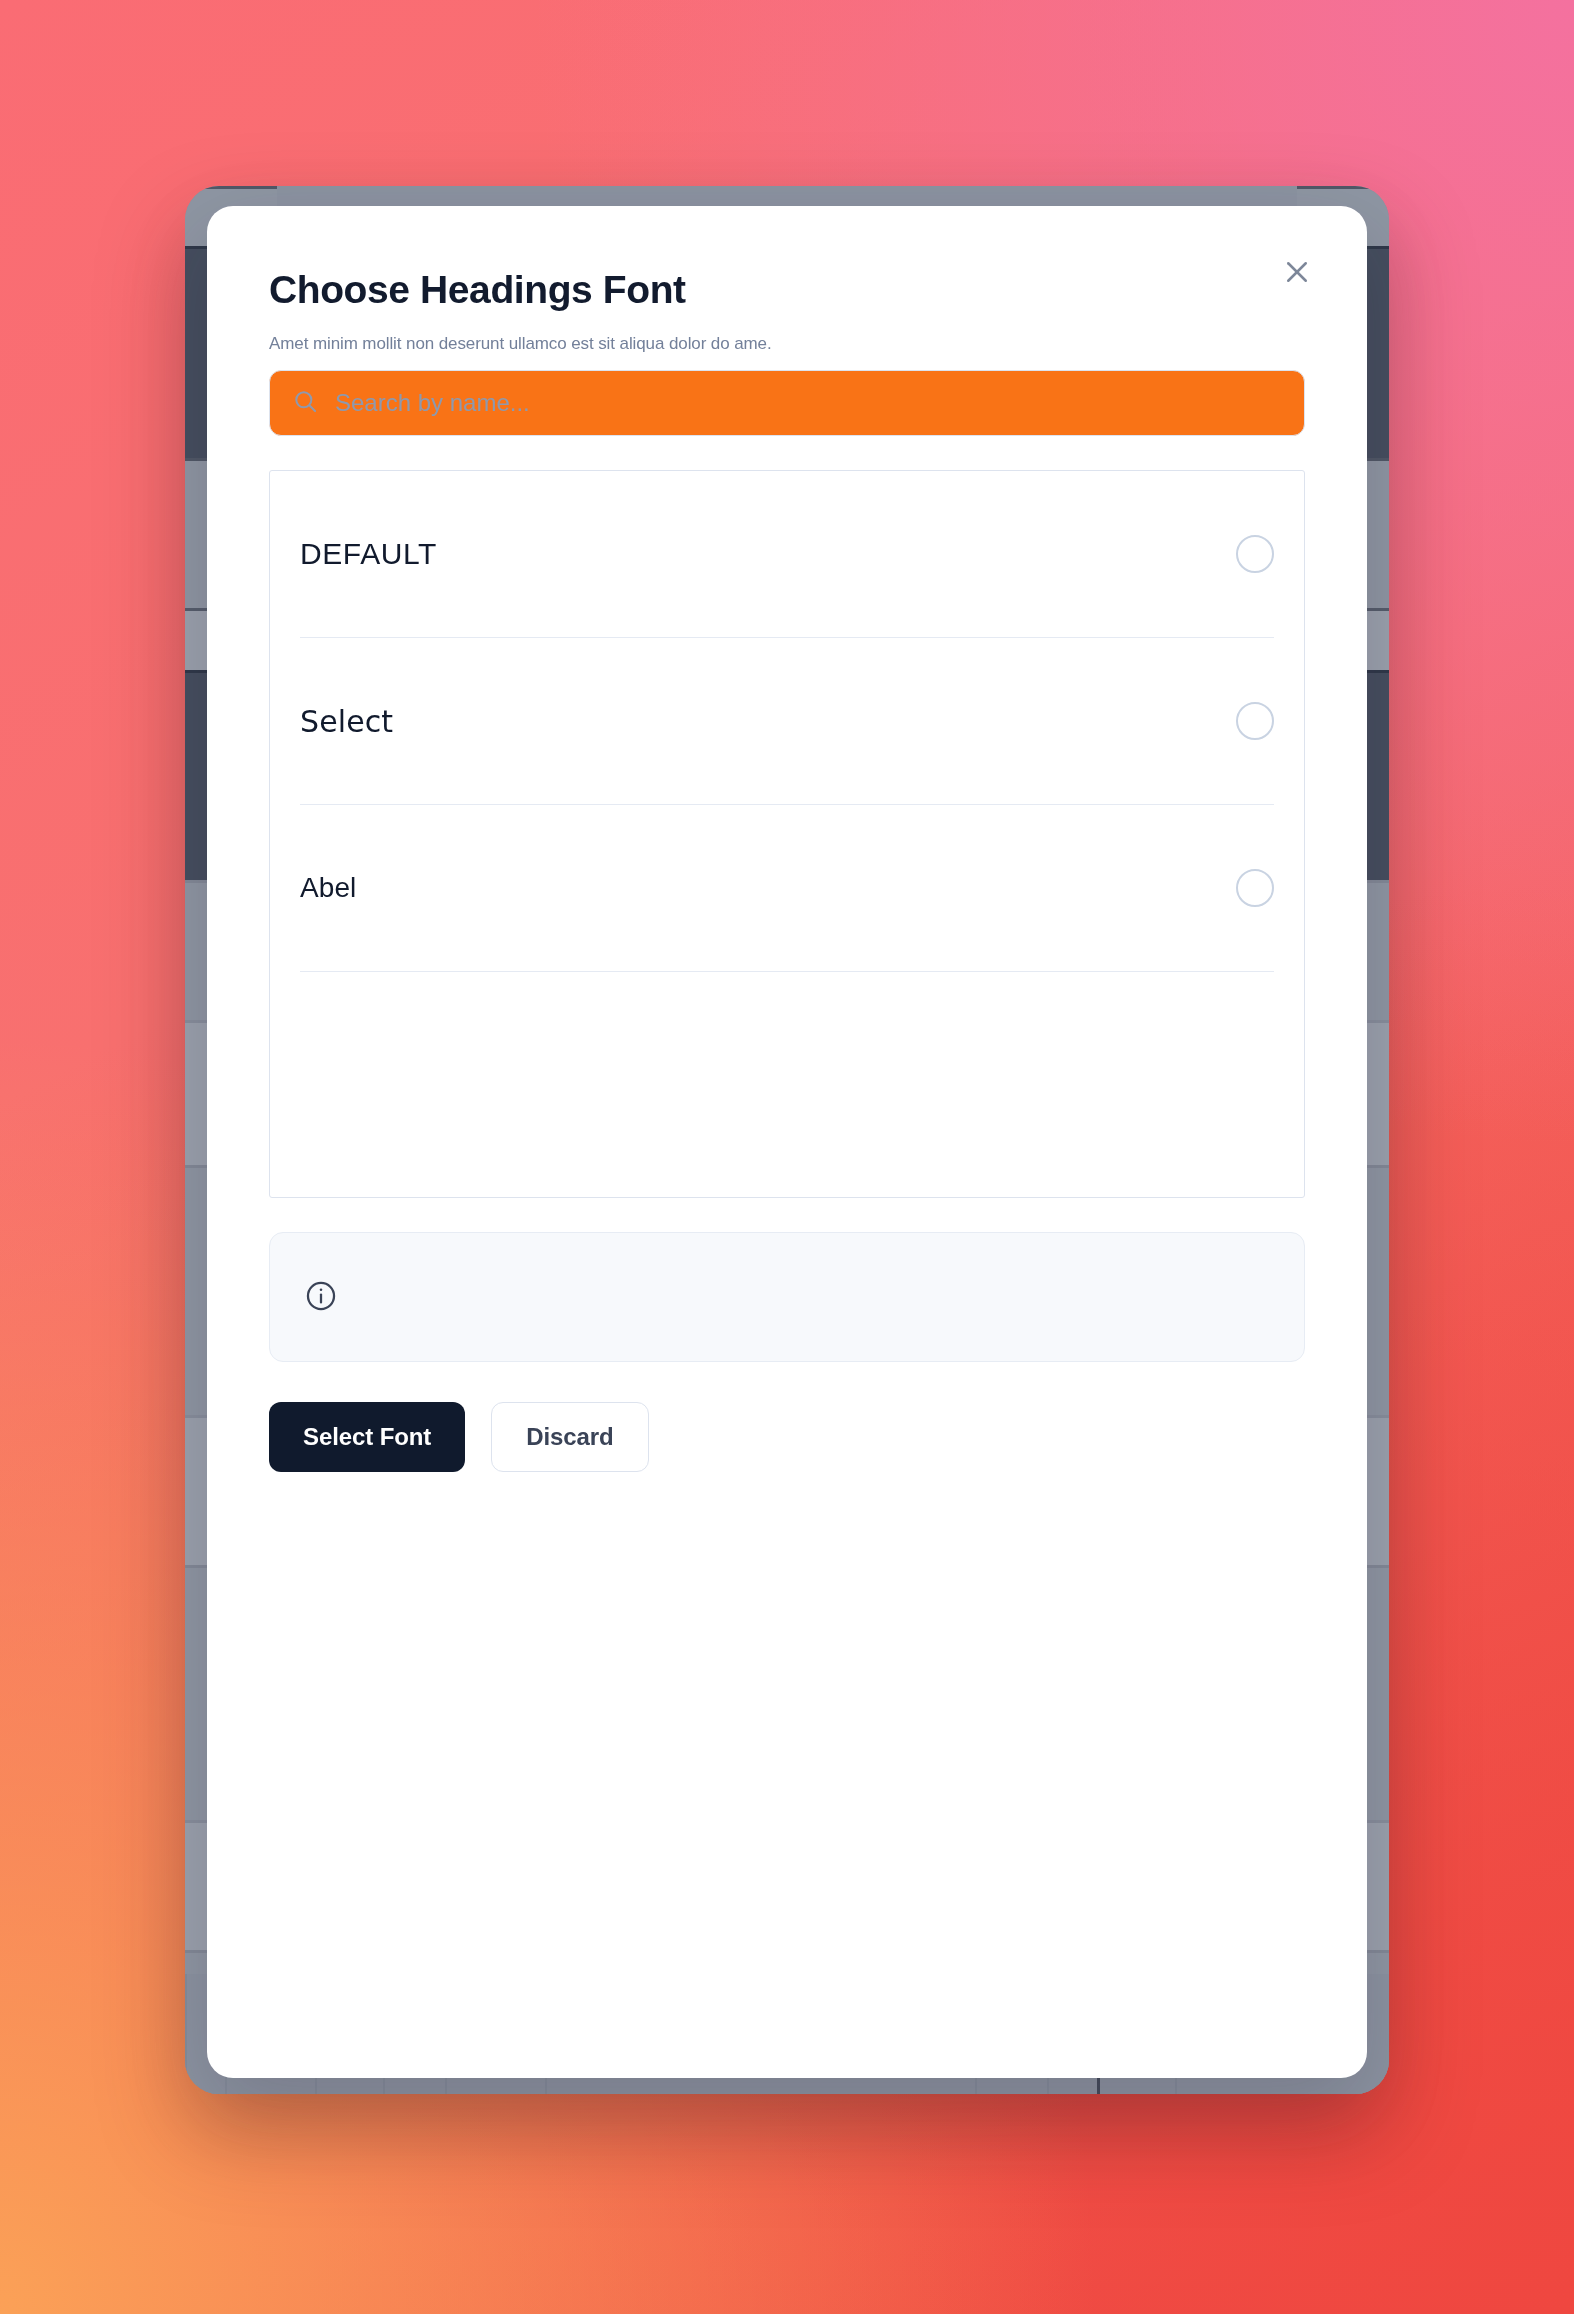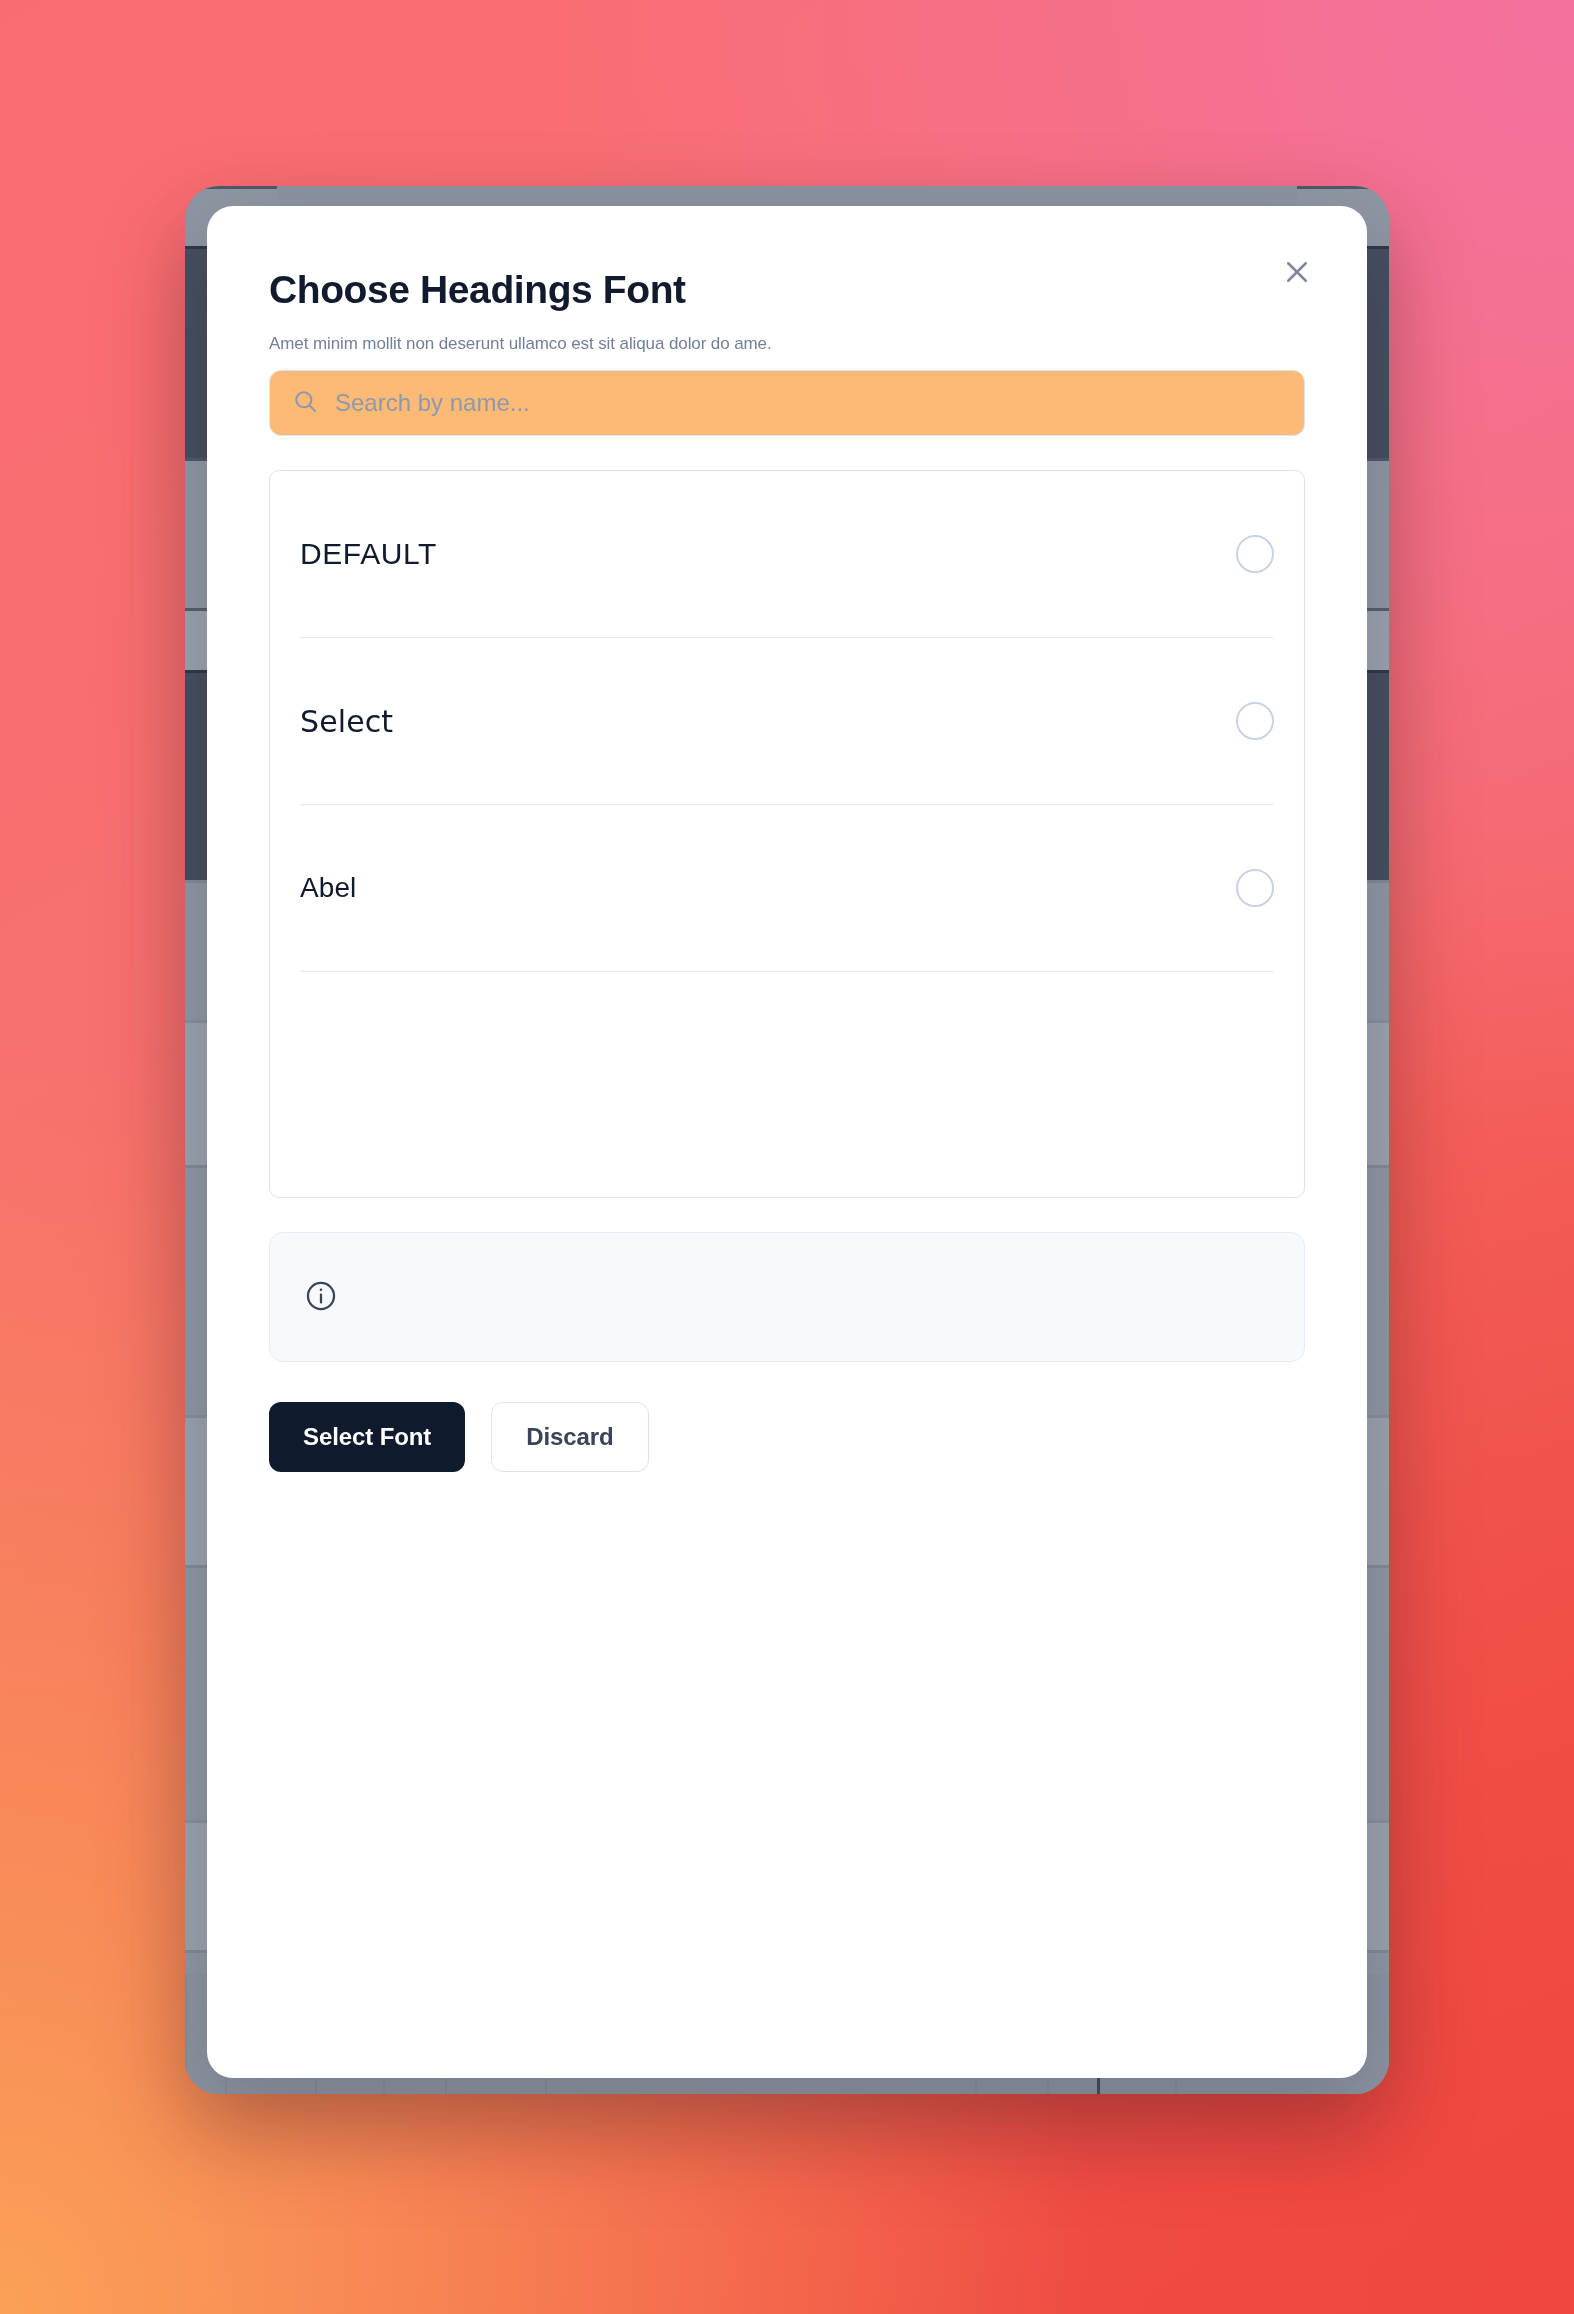--- a/index.html
+++ b/index.html
@@ -119,41 +119,41 @@
   }
 
   #search-box {
     margin-top: 16px;
     height: 66px;
     border: 1.5px solid #dde3ee;
     border-radius: 12px;
     display: flex;
     align-items: center;
     padding: 0 22px;
-    background: #fdba74;
+    background: #f97316;
   }
   #search-box svg { flex: none; }
   #search-input {
     border: none;
     outline: none;
     flex: 1;
     margin-left: 16px;
     font-size: 24px;
     color: #2b3447;
     font-family: "Liberation Sans", sans-serif;
     background: transparent;
   }
   #search-input::placeholder { color: #8e99ae; }
 
   
   #font-list {
     margin-top: 34px;
     height: 728px;
     border: 1.5px solid #dde3ee;
-    border-radius: 10px;
+    border-radius: 3px;
     overflow: hidden;
     padding: 0 30px;
     position: relative;
   }
   .font-row {
     height: 167px;
     display: flex;
     align-items: center;
     justify-content: space-between;
     border-bottom: 1.5px solid #e5eaf3;

